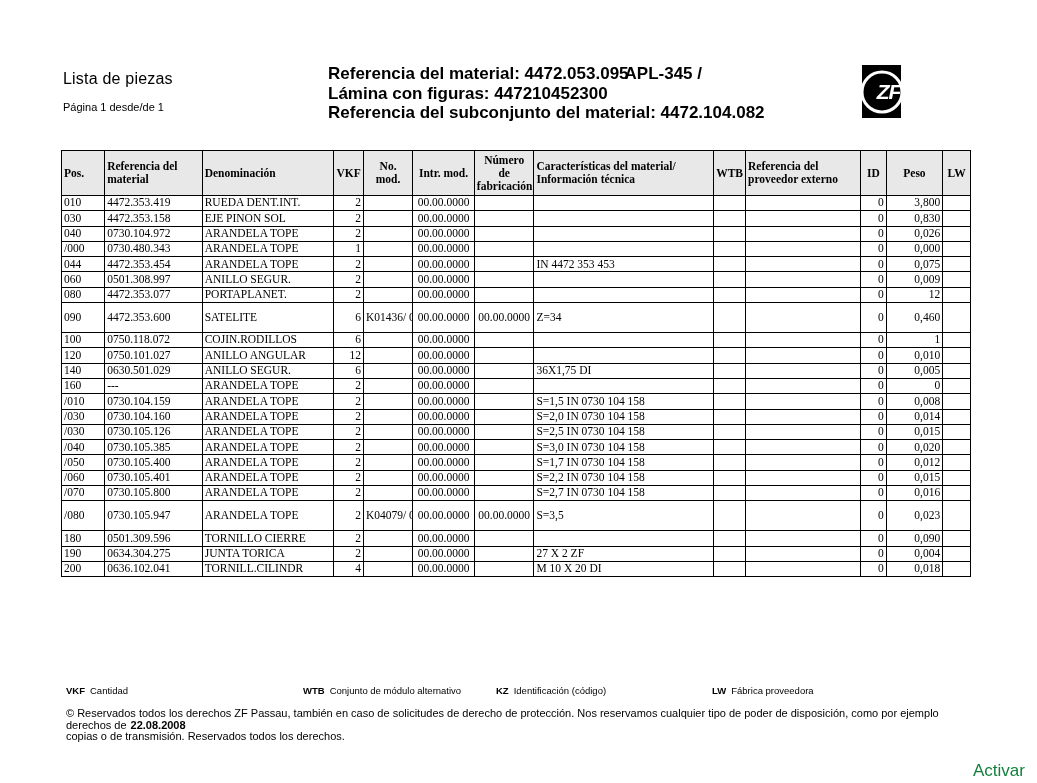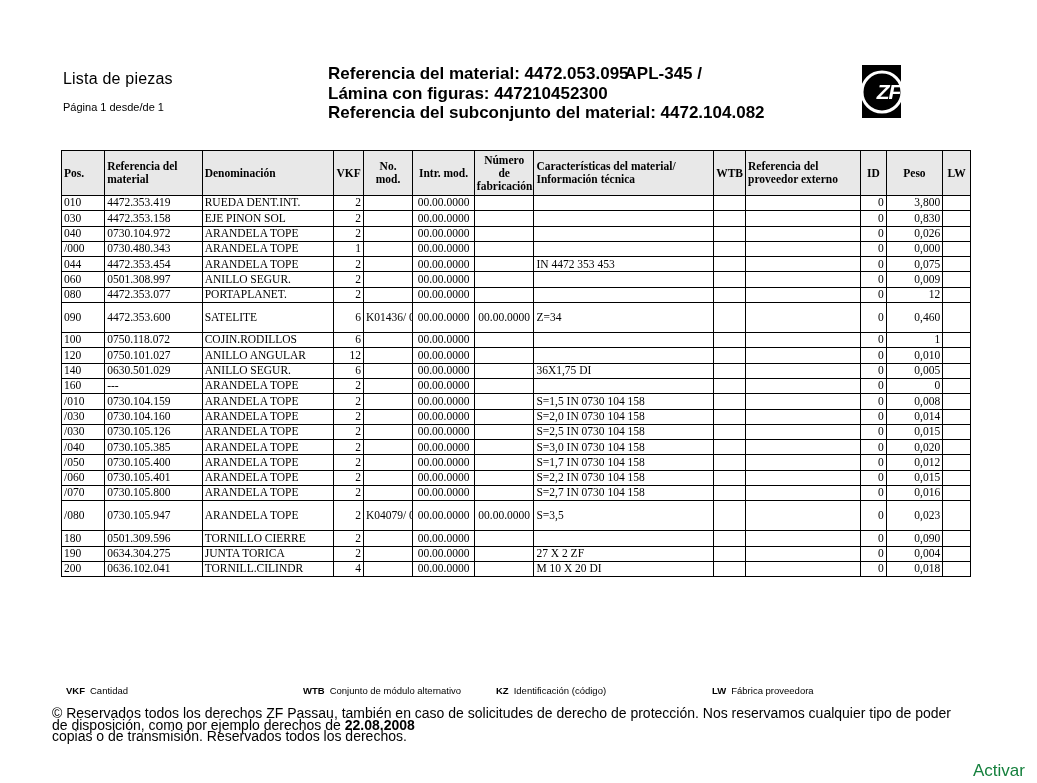--- a/index.html
+++ b/index.html
@@ -175,24 +175,24 @@
     margin-right: 5px;
   }
   #leg-vkf { left: 4px; }
   #leg-wtb { left: 217px; margin-left: 24px; }
   #leg-kz  { left: 434px; }
   #leg-lw  { left: 650px; }
 
   
   #copyright {
     position: absolute;
-    left: 52px;
+    left: 66px;
     top: 708px;
     width: 912px;
-    font-size: 14px;
+    font-size: 11px;
     line-height: 11.5px;
     color: #000;
   }
   #copyright .cr-date {
     font-weight: bold;
     margin-left: 4px;
   }
 
   
   #activation-watermark {

